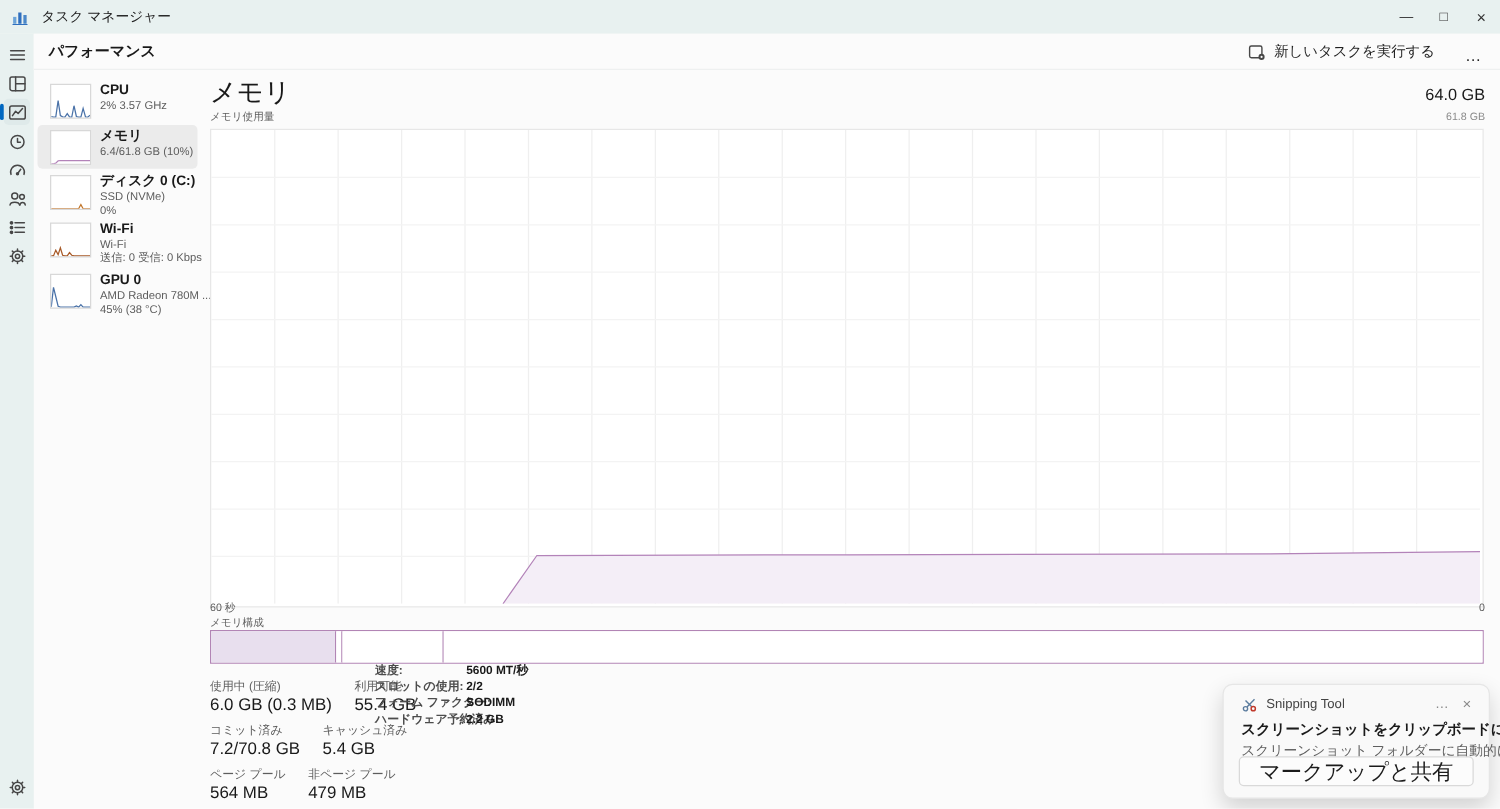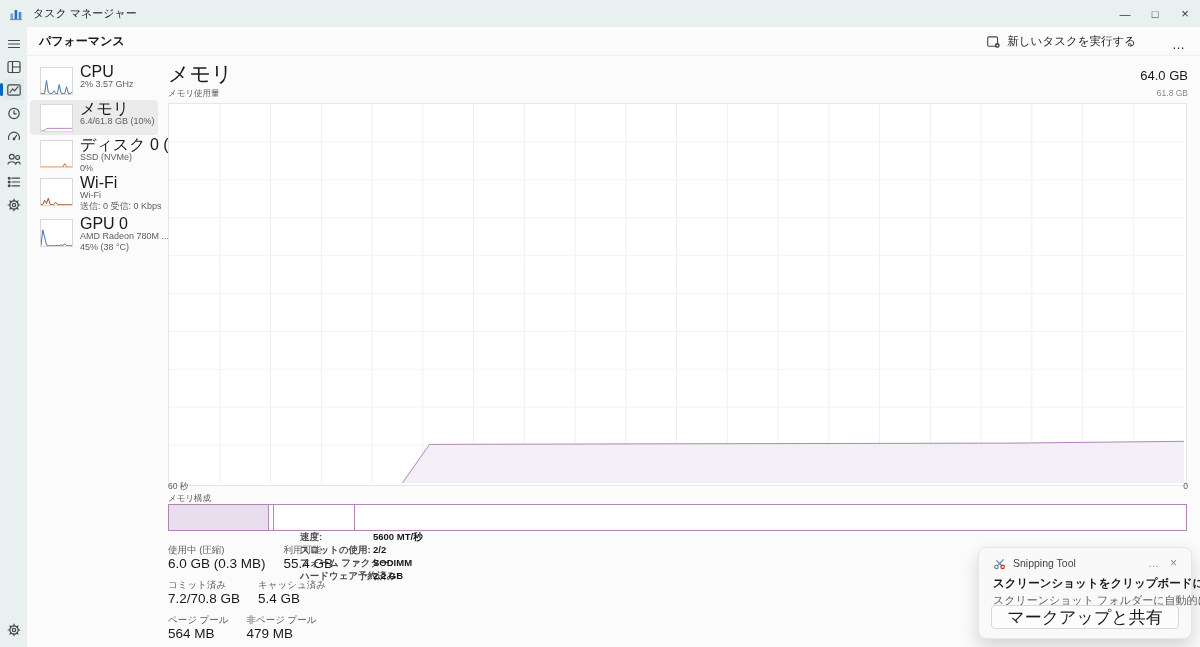--- a/index.html
+++ b/index.html
@@ -22,29 +22,29 @@
   .rail-row.sel{background:transparent;}
   .rail-row.sel .pill{position:absolute;left:3px;top:1px;width:21px;height:21px;background:#dfeaea;border-radius:4px;}
   .rail-row.sel .accent{position:absolute;left:0px;top:5px;width:3px;height:13px;border-radius:2px;background:#0067c0;}
   .rail-row svg{position:relative;z-index:1;}
   .rail-spacer{flex:1;}
   .rail-bottom{margin-bottom:6px;}
   
   .pageheader{position:absolute;top:27px;left:27px;width:1173px;height:29px;background:#fbfbfb;
               display:flex;align-items:center;border-bottom:1px solid #eef0f0;box-sizing:border-box;}
   .ph-title{margin-left:12px;font-size:12px;font-weight:700;color:#191919;}
-  .ph-right{margin-left:auto;display:flex;align-items:flex-end;gap:22px;margin-right:8px;}
+  .ph-right{margin-left:auto;display:flex;align-items:flex-end;gap:10px;margin-right:8px;}
   .run-task{display:flex;align-items:center;gap:6px;font-size:11.5px;color:#1f1f1f;padding:3px 8px;border-radius:4px;}
   .more-btn{font-size:13px;color:#1f1f1f;padding:0 6px;letter-spacing:1px;}
   
   .perf-item{position:absolute;left:30px;width:128px;border-radius:4px;}
   .perf-item.sel{background:#ebebeb;}
   .mini{position:absolute;left:10px;top:4px;width:31px;height:26px;background:#fff;border:1px solid #d8d8d8;}
   .pi-text{position:absolute;left:50px;top:2px;width:76px;}
-  .pi-title{font-size:16px;color:#191919;line-height:14px;white-space:nowrap;}
+  .pi-title{font-size:11px;color:#191919;line-height:14px;white-space:nowrap;font-weight:bold;}
   .pi-sub{font-size:9px;color:#5d5d5d;line-height:10.5px;white-space:nowrap;}
   
   .mp-title{position:absolute;left:168px;top:60px;font-size:21px;font-weight:400;color:#191919;}
   .mp-total{position:absolute;right:12px;top:68px;font-size:13px;color:#191919;}
   .mp-usage-label{position:absolute;left:168px;top:88px;font-size:8.5px;color:#5d5d5d;}
   .mp-scale{position:absolute;right:12px;top:88px;font-size:8.5px;color:#8a8a8a;}
   #memchart{position:absolute;left:168px;top:103px;width:1019px;height:383px;background:#fff;border:1px solid #e7e7e7;box-sizing:border-box;}
   #memchart svg{display:block;}
   .mp-time{position:absolute;left:168px;top:481px;font-size:8.5px;color:#5d5d5d;}
   .mp-zero{position:absolute;right:12px;top:481px;font-size:8.5px;color:#5d5d5d;}

